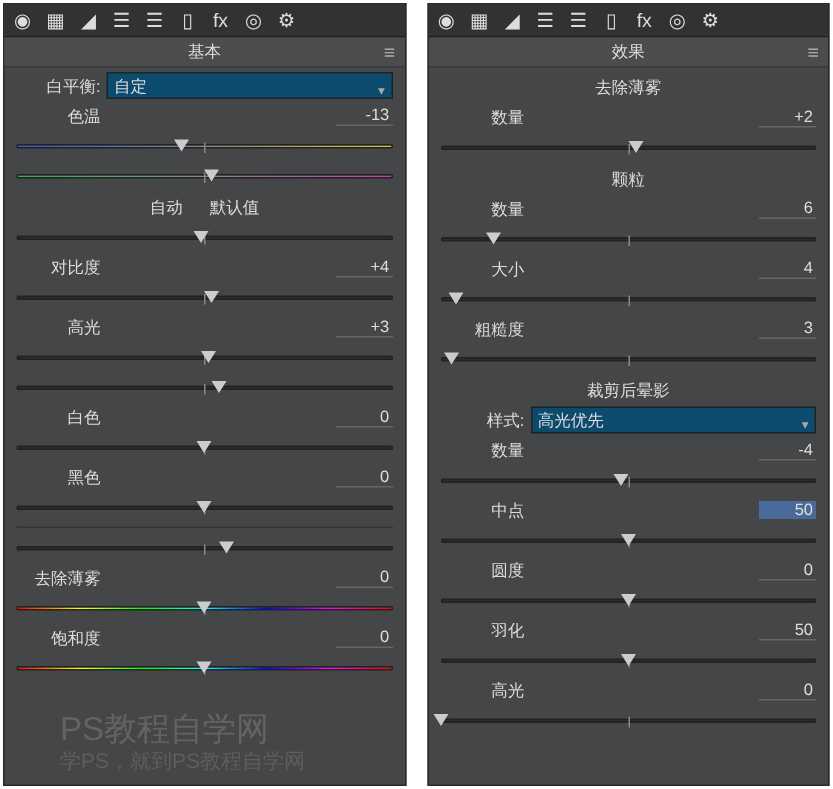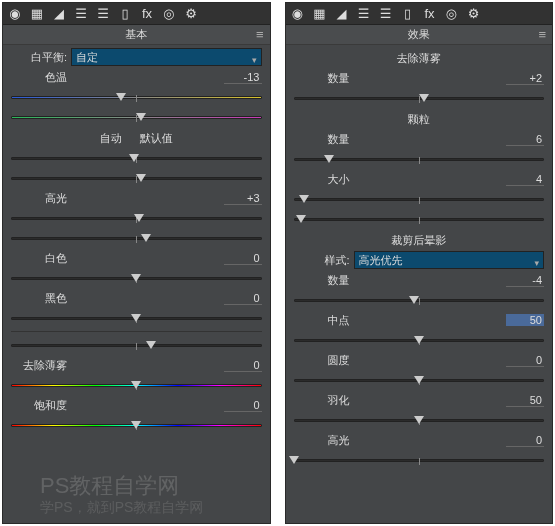--- a/index.html
+++ b/index.html
@@ -174,20 +174,25 @@
             <div class="slider-wrap">
               <div class="track ">
                 <div class="tick"></div>
               </div>
               <div class="thumb" style="left:49%"></div>
             </div>
           </div>
         </div>
         <div>
           <div class="row">
+            <span class="label">对比度</span>
+            <span style="flex:1"></span>
+            <span class="value">+4</span>
+          </div>
+          <div class="row">
             <div class="slider-wrap">
               <div class="track ">
                 <div class="tick"></div>
               </div>
               <div class="thumb" style="left:52%"></div>
             </div>
           </div>
         </div>
         <div>
           <div class="row">
@@ -354,20 +359,25 @@
             <div class="slider-wrap">
               <div class="track ">
                 <div class="tick"></div>
               </div>
               <div class="thumb" style="left:4%"></div>
             </div>
           </div>
         </div>
         <div>
           <div class="row">
+            <span class="label">粗糙度</span>
+            <span style="flex:1"></span>
+            <span class="value">3</span>
+          </div>
+          <div class="row">
             <div class="slider-wrap">
               <div class="track ">
                 <div class="tick"></div>
               </div>
               <div class="thumb" style="left:3%"></div>
             </div>
           </div>
         </div>
       </div>
 

